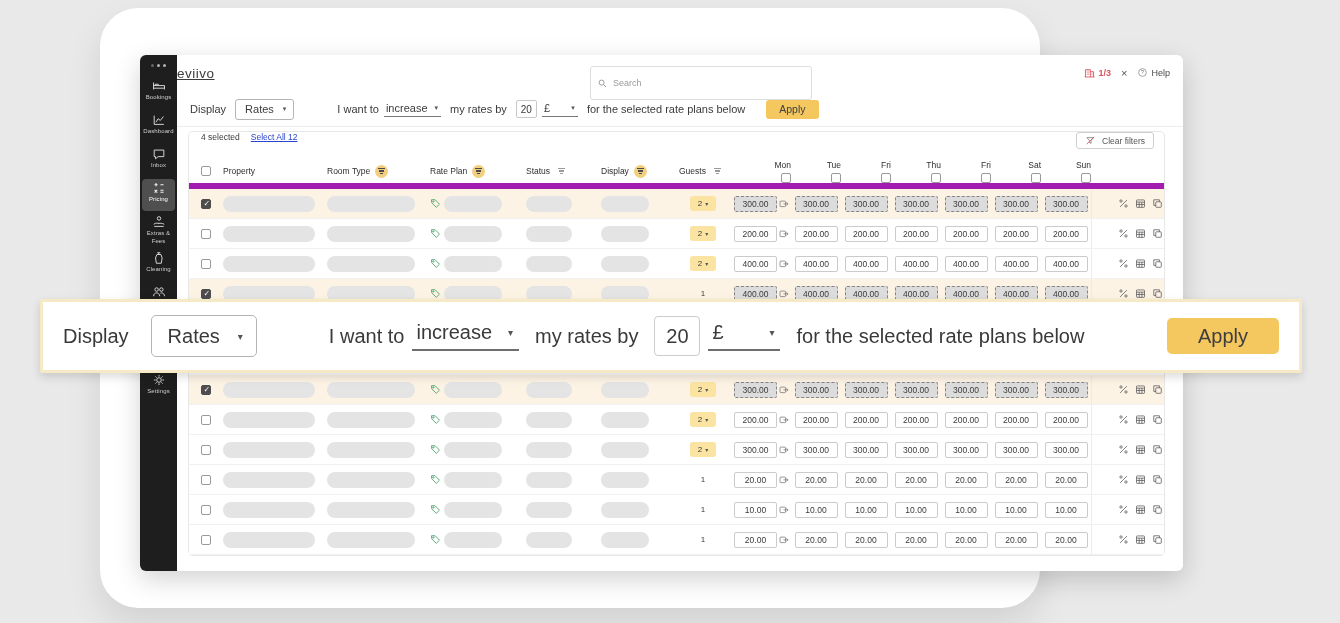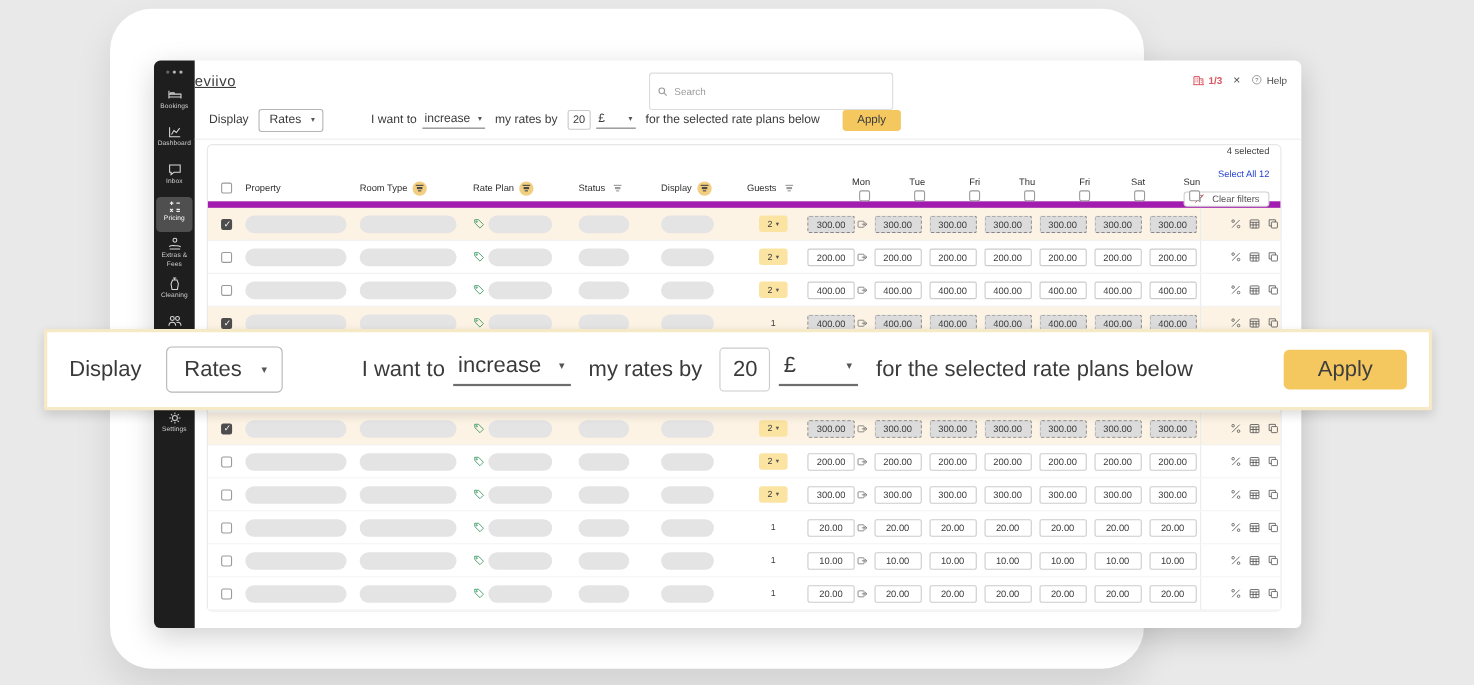--- a/index.html
+++ b/index.html
@@ -87,22 +87,22 @@
   .apply-btn{
     border-radius:3px; height:19px; padding:0 13px; margin-left:12px;
     display:flex; align-items:center; font-size:10.5px; color:#3e3e3e; cursor:pointer; border:none;
   }
 
   
   .card{
     position:absolute; left:11px; top:76px; width:977px; height:425px;
     border:1px solid #e7e7e7; border-radius:5px; background:#fff;
   }
-  .selection-row{ height:27px; display:flex; align-items:flex-end; padding:0 10px 0 12px; gap:11px; font-size:8.5px;flex-direction:column;}
-  .link-blue{ color:#2743D0; cursor:pointer; }
+  .selection-row{ height:27px; display:flex; align-items:flex-start; padding:0 10px 0 12px; gap:11px; font-size:8.5px;}
+  .link-blue{ color:#2743D0; text-decoration:underline; cursor:pointer; }
   .clear-filters{
     margin-left:auto; border:1px solid #cfcfcf; border-radius:3px; height:17px;
     display:flex; align-items:center; gap:5px; padding:0 8px; color:#555; font-size:8.5px;
     background:#fff; cursor:pointer;
   }
 
   .thead, .trow{
     display:grid;
     grid-template-columns:26px 104px 106px 96px 76px 78px 56px 60px 50px 50px 50px 50px 50px 50px 1fr;
     align-items:center;

